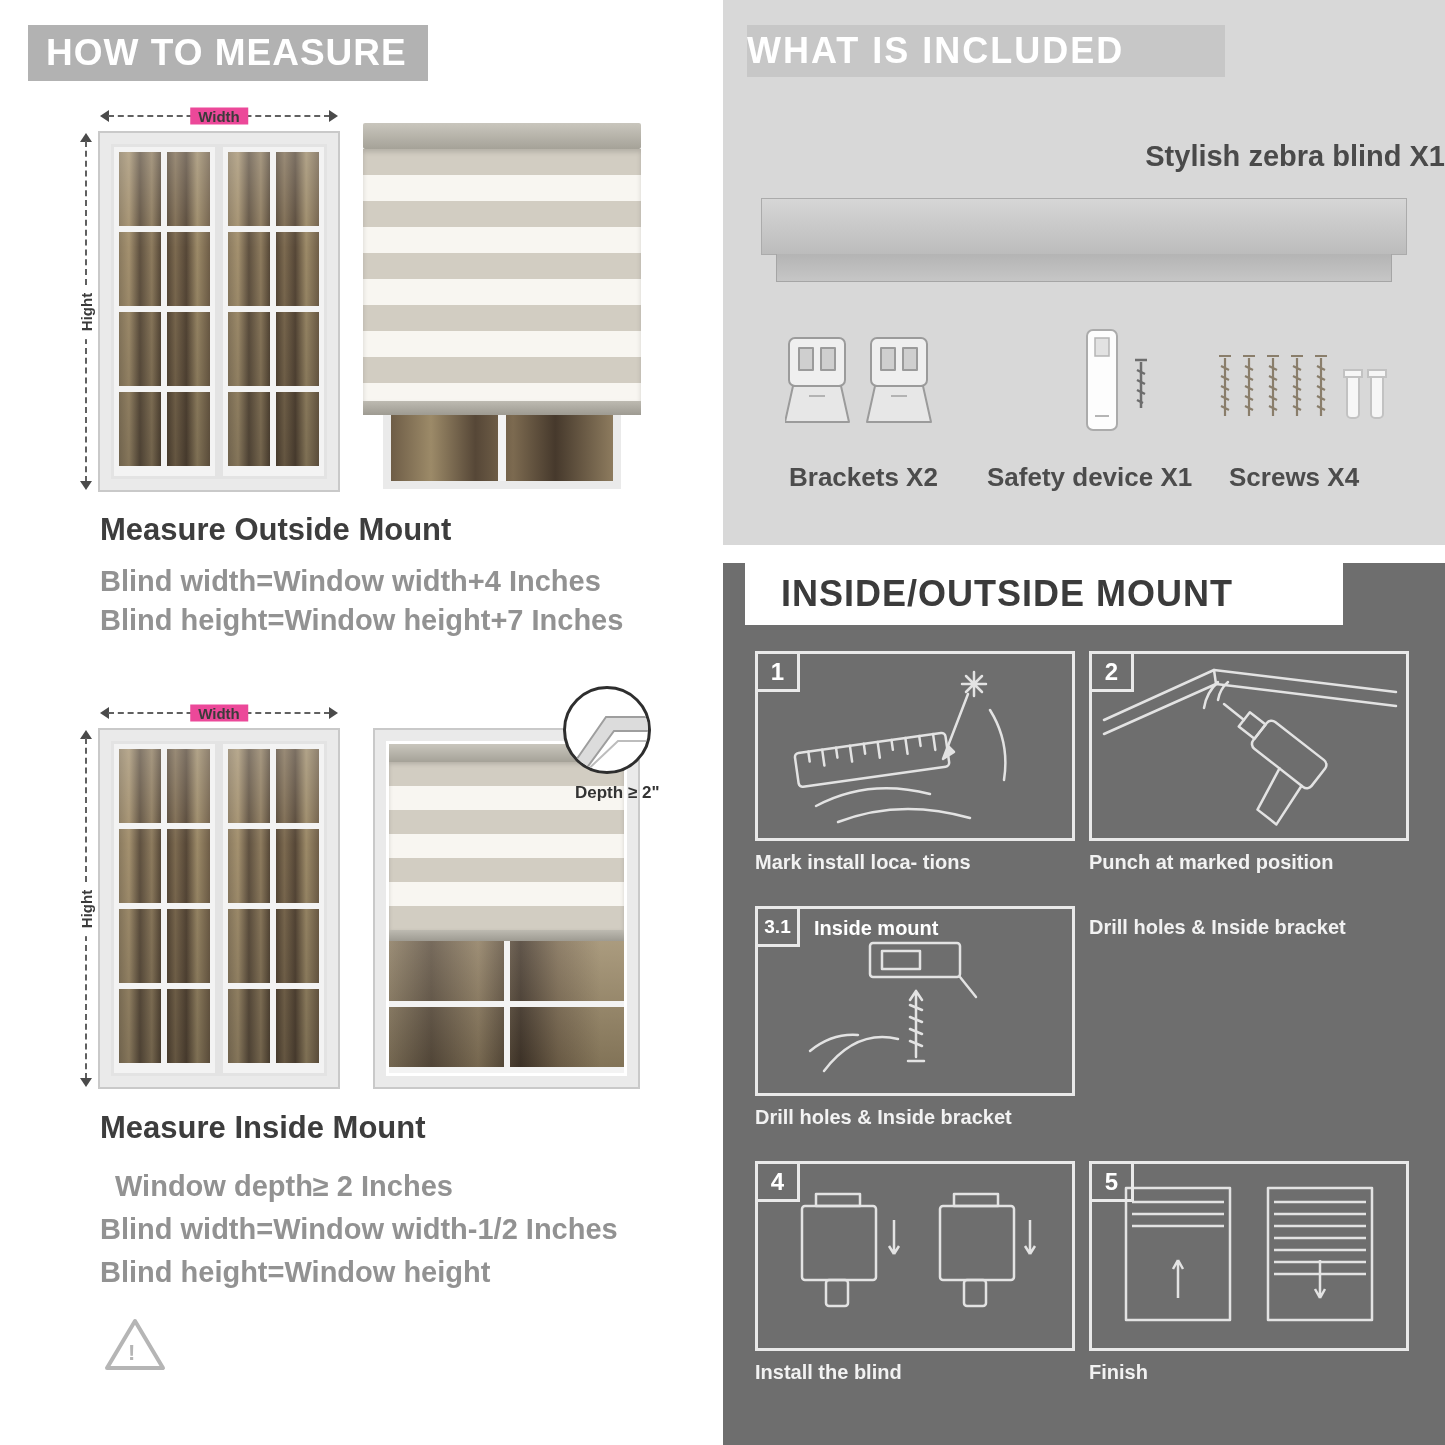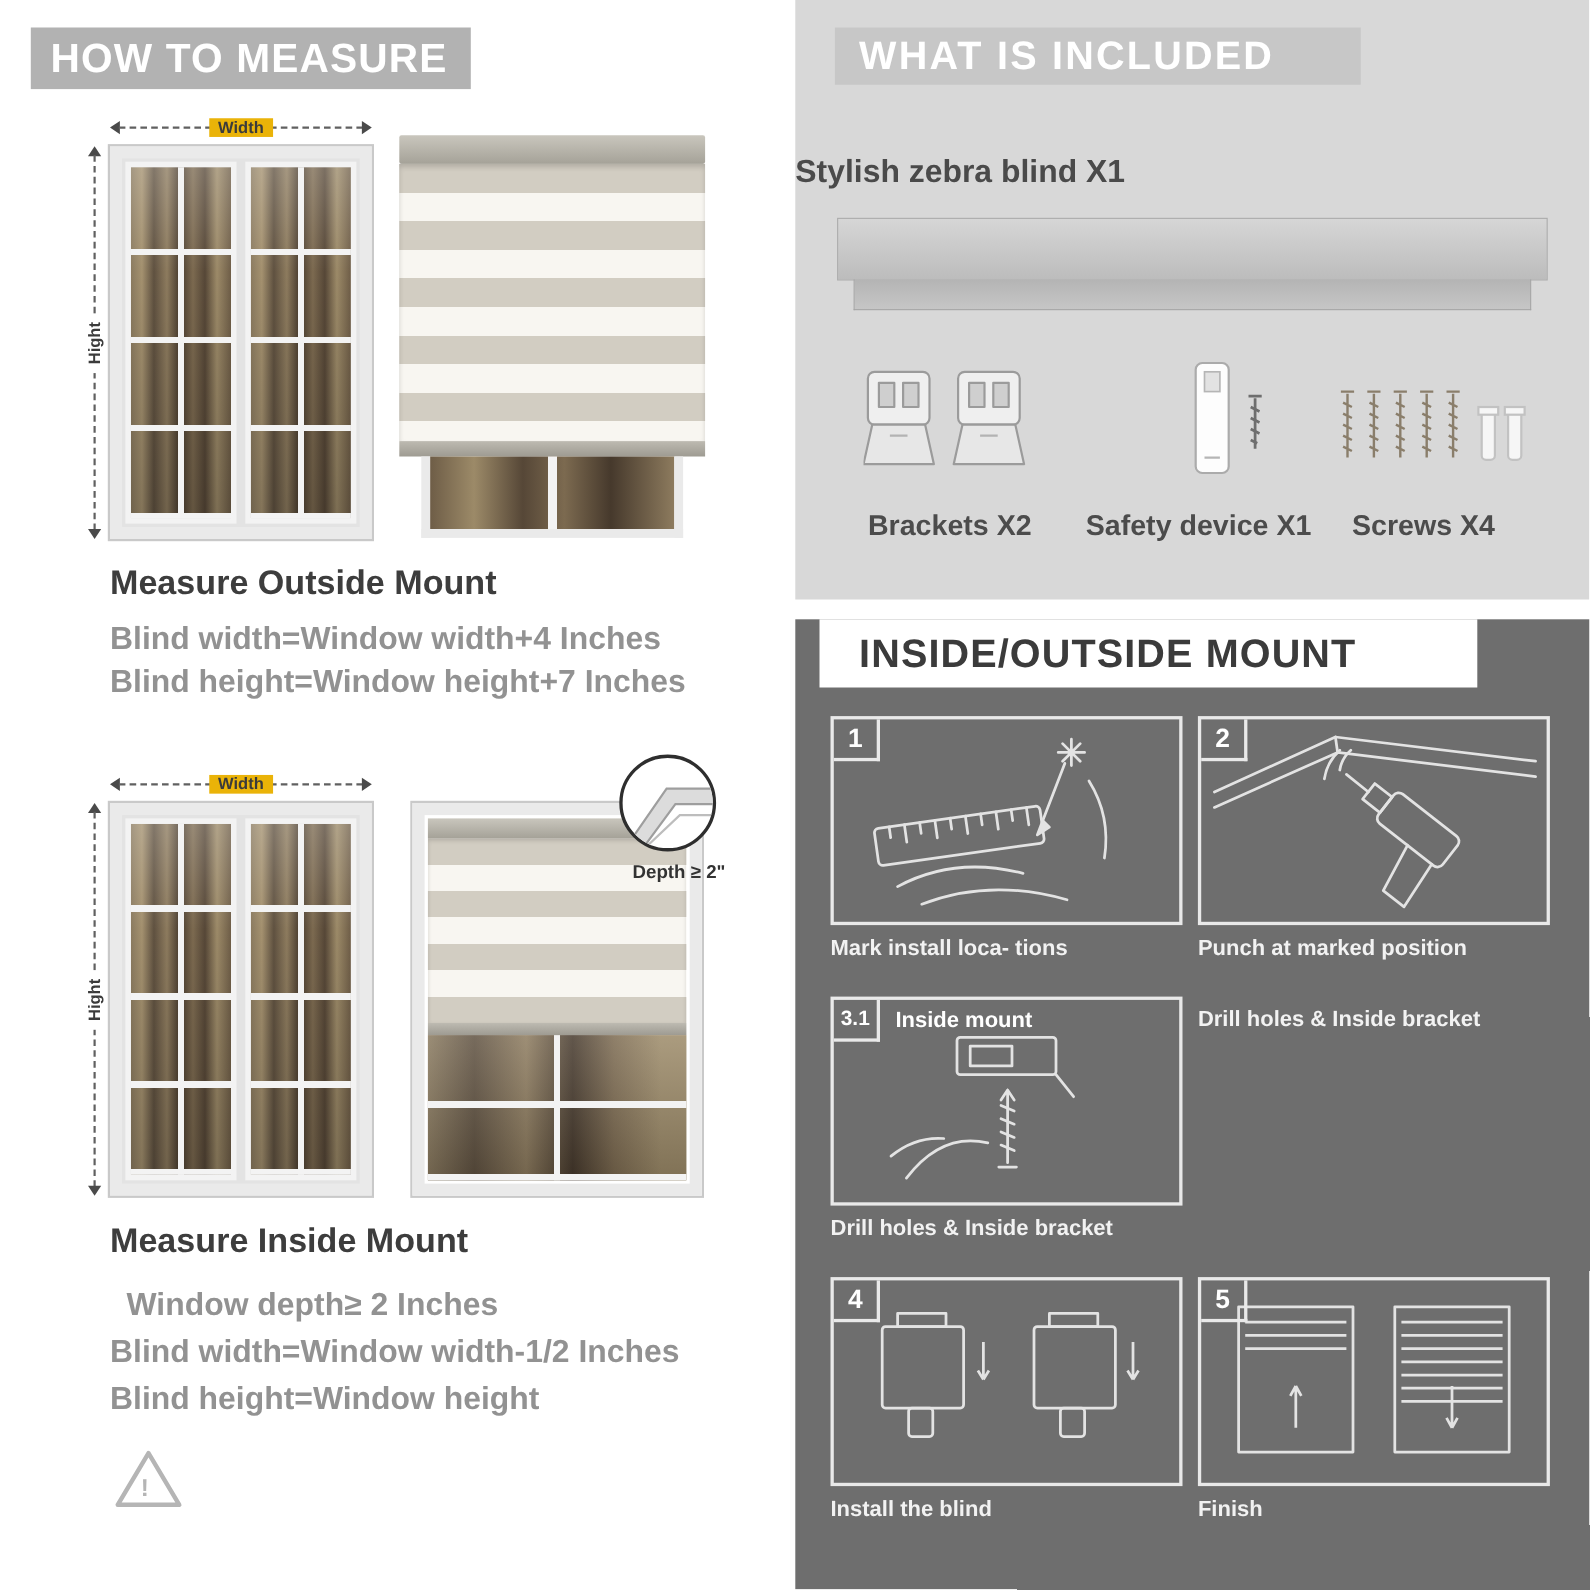--- a/index.html
+++ b/index.html
@@ -25,21 +25,21 @@
       repeating-linear-gradient(180deg, transparent 0 74px, #f3f3f3 74px 80px);
   }
 
   
   .arrow-h { position: absolute; height: 16px; }
   .arrow-h .ln { position: absolute; left: 8px; right: 8px; top: 7px; border-top: 2px dashed #606060; }
   .arrow-h::before, .arrow-h::after { content: ""; position: absolute; top: 2px; width: 0; height: 0;
       border-top: 6px solid transparent; border-bottom: 6px solid transparent; }
   .arrow-h::before { left: 0; border-right: 9px solid #4a4a4a; }
   .arrow-h::after { right: 0; border-left: 9px solid #4a4a4a; }
-  .arrow-h .lbl { position: absolute; left: 50%; top: 8px; transform: translate(-50%,-50%); background: #eab308;
+  .arrow-h .lbl { position: absolute; left: 50%; top: 8px; transform: translate(-50%,-50%); background: #ec4899;
       padding: 0 8px; font-size: 15px; font-weight: bold; color: #3b3b3b; white-space: nowrap; }
   .arrow-v { position: absolute; width: 16px; }
   .arrow-v .ln { position: absolute; top: 8px; bottom: 8px; left: 7px; border-left: 2px dashed #606060; }
   .arrow-v::before, .arrow-v::after { content: ""; position: absolute; left: 2px; width: 0; height: 0;
       border-left: 6px solid transparent; border-right: 6px solid transparent; }
   .arrow-v::before { top: 0; border-bottom: 9px solid #4a4a4a; }
   .arrow-v::after { bottom: 0; border-top: 9px solid #4a4a4a; }
   .arrow-v .lbl { position: absolute; top: 50%; left: 8px; transform: translate(-50%,-50%) rotate(-90deg);
       background: #fff; padding: 0 8px; font-size: 15px; font-weight: bold; color: #3b3b3b; white-space: nowrap; }
 
@@ -77,23 +77,23 @@
   .h-title { position: absolute; font-size: 31px; font-weight: bold; color: #3d3d3d; }
   .h-line  { position: absolute; font-size: 29px; font-weight: bold; color: #929292; }
 
   .warn-icon { position: absolute; left: 103px; top: 1316px; width: 64px; height: 58px; }
   .warn-mark { position: absolute; left: 25px; top: 24px; font-size: 22px; font-weight: bold; color: #b5b5b5; }
   .warn-text { position: absolute; left: 180px; top: 1322px; width: 452px; font-size: 17.5px; font-weight: 600;
                color: #a3a3a3; line-height: 1.55; }
 
   
   .right-top { position: absolute; left: 723px; top: 0; width: 722px; height: 545px; background: #d8d8d8; }
-  .rt-header { position: absolute; left: 36px; top: 25px; width: 478px; height: 52px; background: #c7c7c7;
-               color: #ffffff; font-size: 36px; font-weight: bold; line-height: 52px; padding-left: 22px; letter-spacing: 2px; }
-  .product-label { position: absolute; left: 0; top: 140px; width: 100%; text-align: left;
+  .rt-header { position: absolute; left: 24px; top: 25px; width: 478px; height: 52px; background: #c7c7c7;
+               color: #ffffff; font-size: 36px; font-weight: bold; line-height: 52px; letter-spacing: 2px; }
+  .product-label { position: absolute; left: 0; top: 140px; width: 100%; text-align: right;
                    font-size: 29px; font-weight: bold; color: #4a4a4a; }
   .headrail { position: absolute; left: 38px; top: 198px; width: 646px; height: 57px;
               background: linear-gradient(180deg,#d6d6d6,#bcbcbc); border: 1px solid #ababab; }
   .headrail::after { content: ""; position: absolute; left: 14px; right: 14px; top: 100%; height: 27px;
               background: linear-gradient(180deg,#b4b4b4,#c6c6c6); border: 1px solid #a5a5a5; border-top: none; }
   .part-graphic { position: absolute; }
   .part-label { position: absolute; top: 462px; font-size: 26px; font-weight: bold; color: #4c4c4c; }
 
   
   .right-bottom { position: absolute; left: 723px; top: 563px; width: 726px; height: 882px; background: #6e6e6e; }

